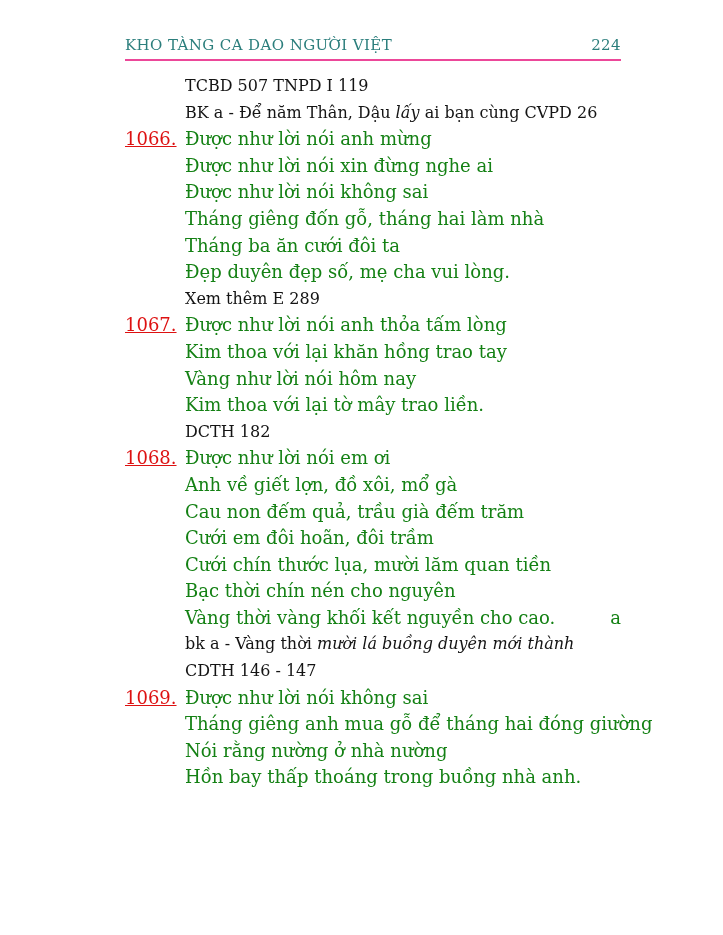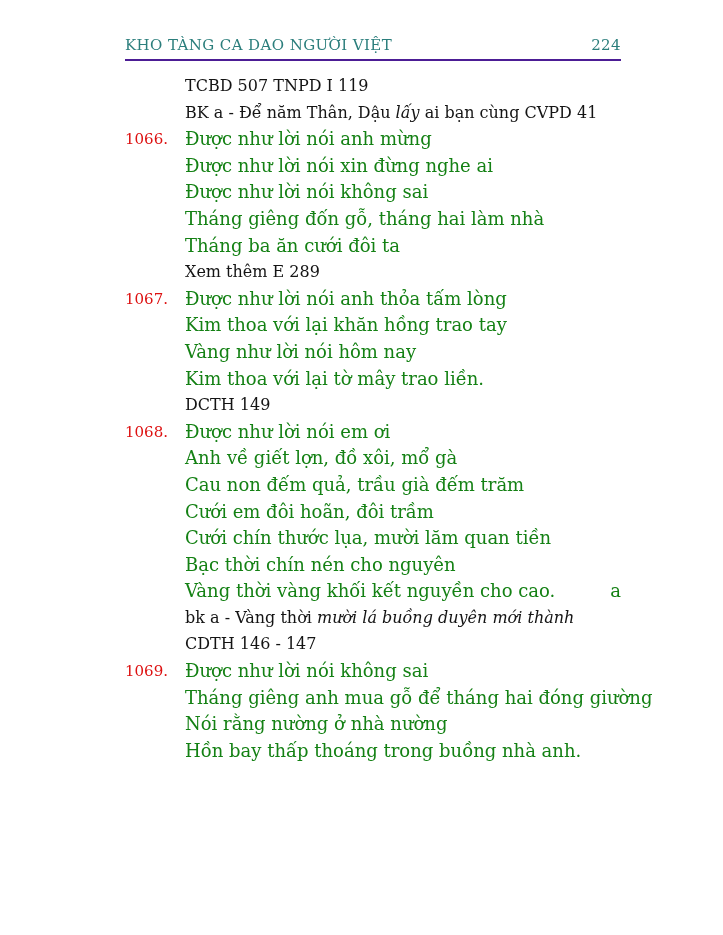--- a/index.html
+++ b/index.html
@@ -16,21 +16,21 @@
     overflow: hidden;
   }
   .header {
     position: absolute;
     left: 125px;
     top: 36px;
     width: 496px;
     display: flex;
     justify-content: space-between;
     align-items: flex-end;
-    border-bottom: 2px solid #4c1d95;
+    border-bottom: 2px solid #ec4899;
     padding-bottom: 5px;
     color: var(--c-header, #2B7E7C);
     font-size: 15px;
     letter-spacing: 0.4px;
   }
   .content {
     position: absolute;
     left: 125px;
     top: 73px;
     width: 496px;
@@ -45,22 +45,23 @@
     font-size: 18px;
     color: var(--c-verse, #148114);
   }
   .line.ref {
     font-size: 16px;
     color: var(--c-ref, #141414);
   }
   .num {
     flex: none;
     width: 60px;
-    font-size: 15px;
+    font-size: 18px;
     color: var(--c-number, #DD1111);
+    text-decoration: underline;
   }
   .txt i {
     margin-top: 48px;
   }
   .note {
     margin-left: auto;
     color: var(--c-verse, #148114);
     font-size: 18px;
   }
 </style>
@@ -72,41 +73,45 @@
     <span>KHO TÀNG CA DAO NGƯỜI VIỆT</span>
     <span>224</span>
   </div>
   <div class="content">
       <div class="line ref">
         <span class="num"></span>
         <span class="txt"><span>TCBD 507 TNPD I 119</span></span>
       </div>
       <div class="line ref">
         <span class="num"></span>
-        <span class="txt"><span>BK a - Để năm Thân, Dậu </span><i>lấy</i><span> ai bạn cùng CVPD 41</span></span>
+        <span class="txt"><span>BK a - Để năm Thân, Dậu </span><i>lấy</i><span> ai bạn cùng CVPD 26</span></span>
       </div>
       <div class="line verse">
         <span class="num">1066.</span>
         <span class="txt"><span>Được như lời nói anh mừng</span></span>
       </div>
       <div class="line verse">
         <span class="num"></span>
         <span class="txt"><span>Được như lời nói xin đừng nghe ai</span></span>
       </div>
       <div class="line verse">
         <span class="num"></span>
         <span class="txt"><span>Được như lời nói không sai</span></span>
       </div>
       <div class="line verse">
         <span class="num"></span>
         <span class="txt"><span>Tháng giêng đốn gỗ, tháng hai làm nhà</span></span>
       </div>
       <div class="line verse">
         <span class="num"></span>
         <span class="txt"><span>Tháng ba ăn cưới đôi ta</span></span>
+      </div>
+      <div class="line verse">
+        <span class="num"></span>
+        <span class="txt"><span>Đẹp duyên đẹp số, mẹ cha vui lòng.</span></span>
       </div>
       <div class="line ref">
         <span class="num"></span>
         <span class="txt"><span>Xem thêm E 289</span></span>
       </div>
       <div class="line verse">
         <span class="num">1067.</span>
         <span class="txt"><span>Được như lời nói anh thỏa tấm lòng</span></span>
       </div>
       <div class="line verse">
@@ -116,21 +121,21 @@
       <div class="line verse">
         <span class="num"></span>
         <span class="txt"><span>Vàng như lời nói hôm nay</span></span>
       </div>
       <div class="line verse">
         <span class="num"></span>
         <span class="txt"><span>Kim thoa với lại tờ mây trao liền.</span></span>
       </div>
       <div class="line ref">
         <span class="num"></span>
-        <span class="txt"><span>DCTH 149</span></span>
+        <span class="txt"><span>DCTH 182</span></span>
       </div>
       <div class="line verse">
         <span class="num">1068.</span>
         <span class="txt"><span>Được như lời nói em ơi</span></span>
       </div>
       <div class="line verse">
         <span class="num"></span>
         <span class="txt"><span>Anh về giết lợn, đồ xôi, mổ gà</span></span>
       </div>
       <div class="line verse">

